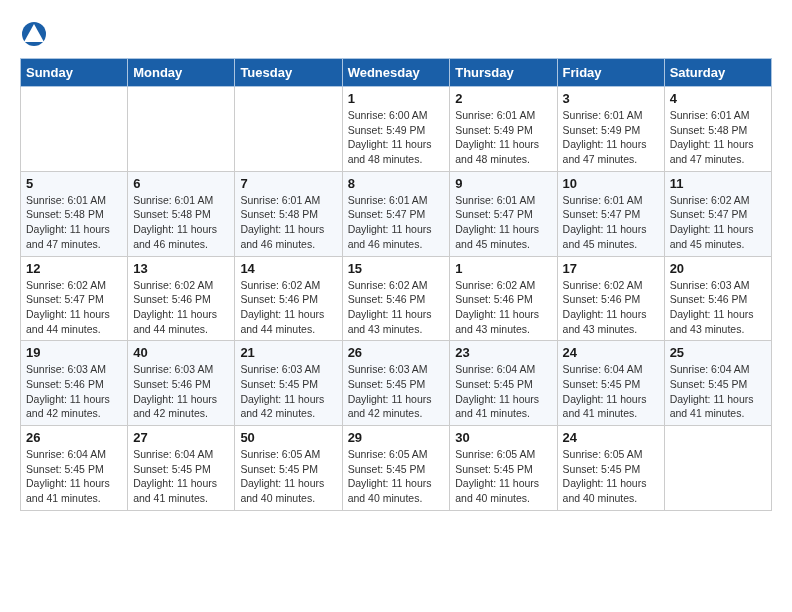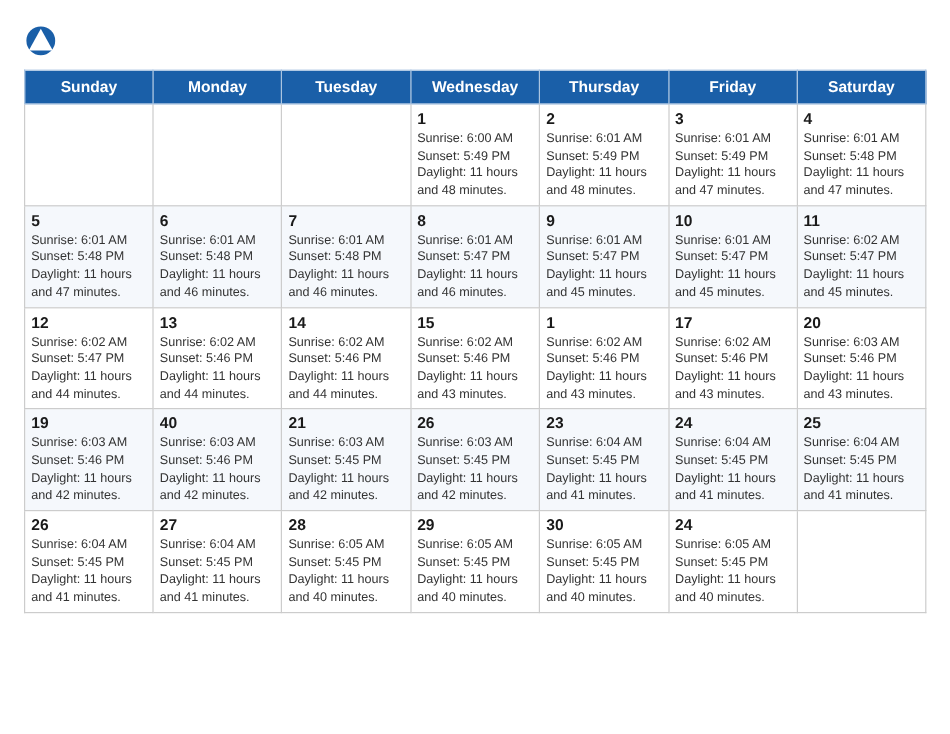--- a/index.html
+++ b/index.html
@@ -59,21 +59,21 @@
       width: 100%;
       border-collapse: collapse;
       font-size: 11px;
     }
     .calendar thead tr {
       background-color: #1a5fa8;
       color: white;
     }
     .calendar thead th {
       padding: 6px 5px;
-      text-align: center;
+      text-align: left;
       font-size: 13px;
       font-weight: bold;
       border: 1px solid #aac4e0;
     }
     .calendar tbody tr {
       border: 1px solid #ccc;
     }
     .calendar tbody td {
       border: 1px solid #ccc;
       vertical-align: top;
@@ -249,21 +249,21 @@
         <tr>
           <td>
             <span class="day-number">26</span>
             <div class="day-info">Sunrise: 6:04 AM<br>Sunset: 5:45 PM<br>Daylight: 11 hours<br>and 41 minutes.</div>
           </td>
           <td>
             <span class="day-number">27</span>
             <div class="day-info">Sunrise: 6:04 AM<br>Sunset: 5:45 PM<br>Daylight: 11 hours<br>and 41 minutes.</div>
           </td>
           <td>
-            <span class="day-number">28</span>
+            <span class="day-number">50</span>
             <div class="day-info">Sunrise: 6:05 AM<br>Sunset: 5:45 PM<br>Daylight: 11 hours<br>and 40 minutes.</div>
           </td>
           <td>
             <span class="day-number">29</span>
             <div class="day-info">Sunrise: 6:05 AM<br>Sunset: 5:45 PM<br>Daylight: 11 hours<br>and 40 minutes.</div>
           </td>
           <td>
             <span class="day-number">30</span>
             <div class="day-info">Sunrise: 6:05 AM<br>Sunset: 5:45 PM<br>Daylight: 11 hours<br>and 40 minutes.</div>
           </td>

